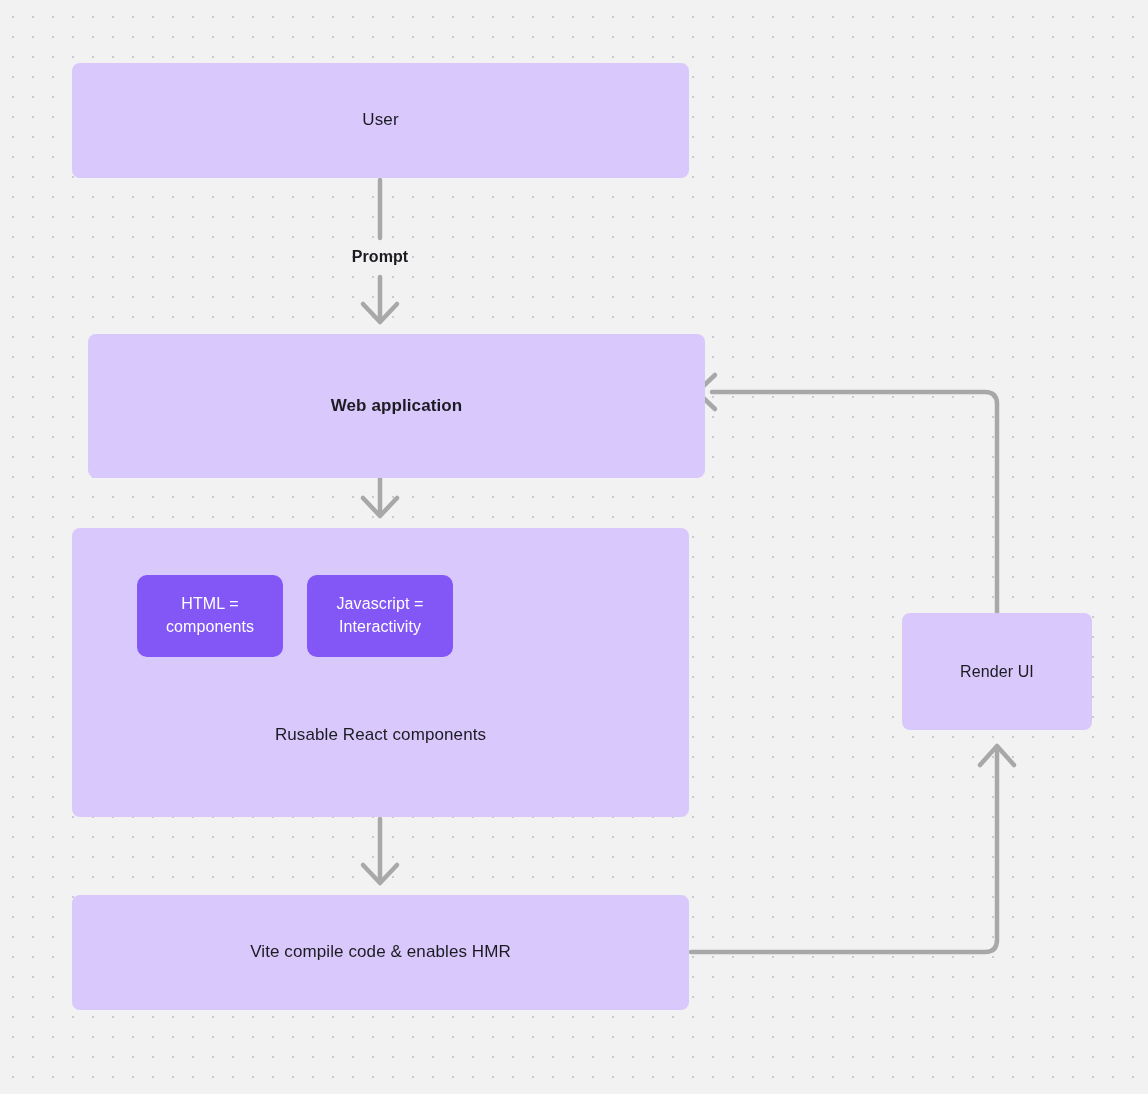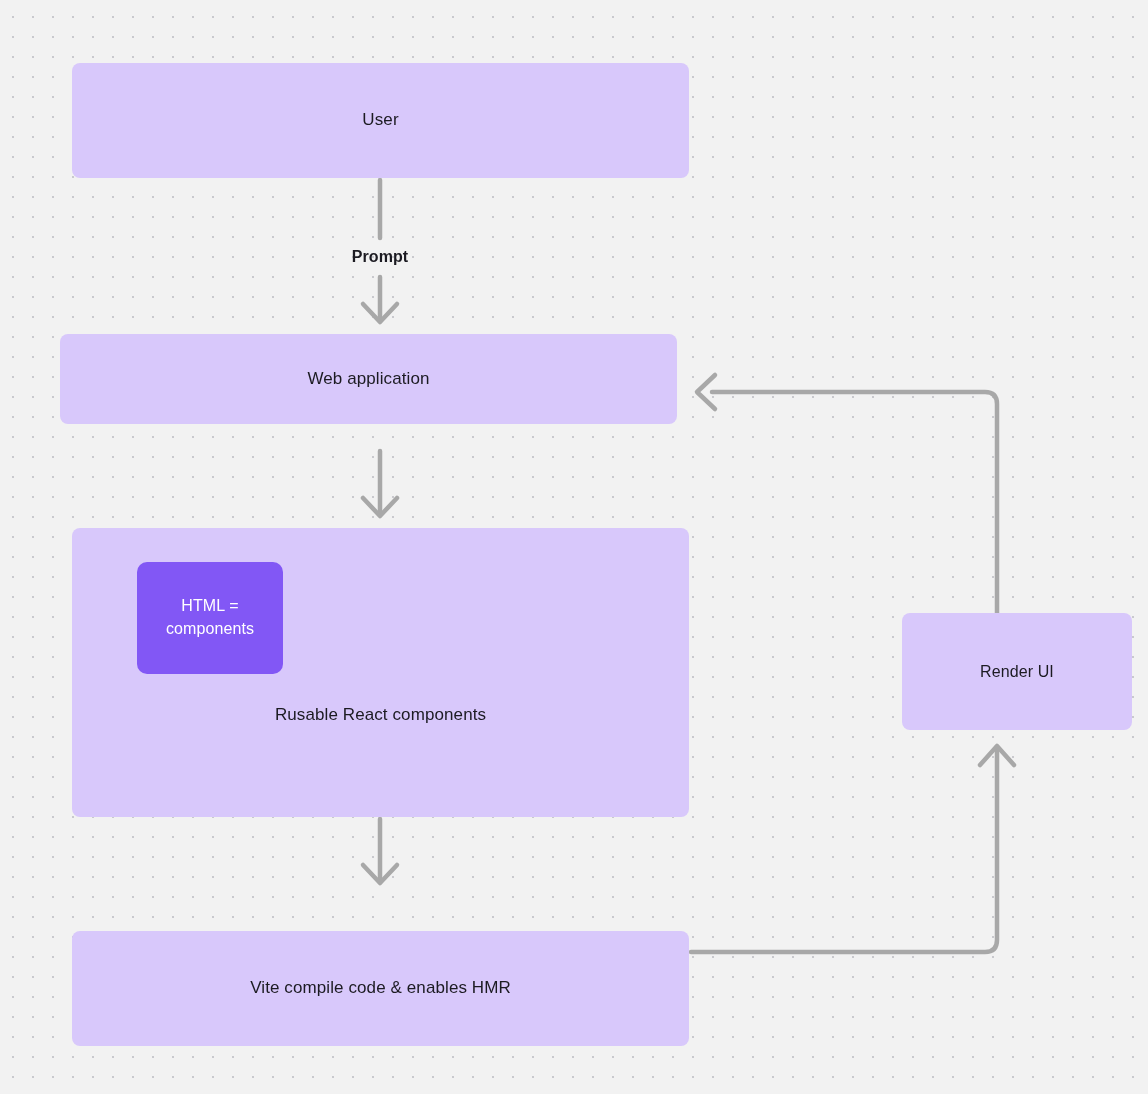--- a/index.html
+++ b/index.html
@@ -34,53 +34,54 @@
     color: #1c1b22;
     display: flex;
     align-items: center;
     justify-content: center;
     font-size: 17px;
     line-height: 1.35;
     text-align: center;
     letter-spacing: .1px;
   }
   .node-user      { left: 72px;  top: 63px;  width: 617px; height: 115px; }
-  .node-webapp    { left: 60px;  top: 334px; width: 617px; height: 90px; }
+  .node-webapp    { left: 88px;  top: 334px; width: 617px; height: 144px; font-weight: bold; }
   .node-components{ left: 72px;  top: 528px; width: 617px; height: 289px;
                     display: block; }
-  .node-vite      { left: 72px;  top: 895px; width: 617px; height: 115px; margin-top: 36px; }
-  .node-render    { left: 902px; top: 613px; width: 230px; height: 117px; font-size: 16px; }
+  .node-vite      { left: 72px;  top: 895px; width: 617px; height: 115px; }
+  .node-render    { left: 902px; top: 613px; width: 190px; height: 117px; font-size: 16px; }
 
   .chips {
     position: absolute;
     left: 65px;
     top: 34px;
     display: flex;
     gap: 24px;
   }
   .chip {
     width: 146px;
-    height: 112px;
+    height: 82px;
     border-radius: 10px;
     background: #8257f5;
     color: #ffffff;
     display: flex;
     align-items: center;
     justify-content: center;
     text-align: center;
     font-size: 16px;
     line-height: 1.42;
     padding: 0 8px;
     box-sizing: border-box;
+    margin-top: 13px;
   }
   .group-caption {
     position: absolute;
     left: 0;
     right: 0;
-    top: 176px;
+    top: 196px;
     text-align: center;
     font-size: 17px;
     color: #1c1b22;
   }
   .edge-label {
     position: absolute;
     font-size: 16px;
     color: #1c1b22;
     transform: translate(-50%, -50%);
     white-space: nowrap;
@@ -126,20 +127,26 @@
   </div>
 
   <div class="node node-components">
     <div class="chips">
       <div class="chip">
         <span>
           <span>HTML =</span><br>
           <span>components</span>
         </span>
       </div>
+      <div class="chip">
+        <span>
+          <span>Javascript =</span><br>
+          <span>Interactivity</span>
+        </span>
+      </div>
     </div>
     <div class="group-caption">Rusable React components</div>
   </div>
 
   <div class="node node-vite">
     <span>Vite compile code &amp; enables HMR</span>
   </div>
 
   <div class="node node-render">
     <span>Render UI</span>

